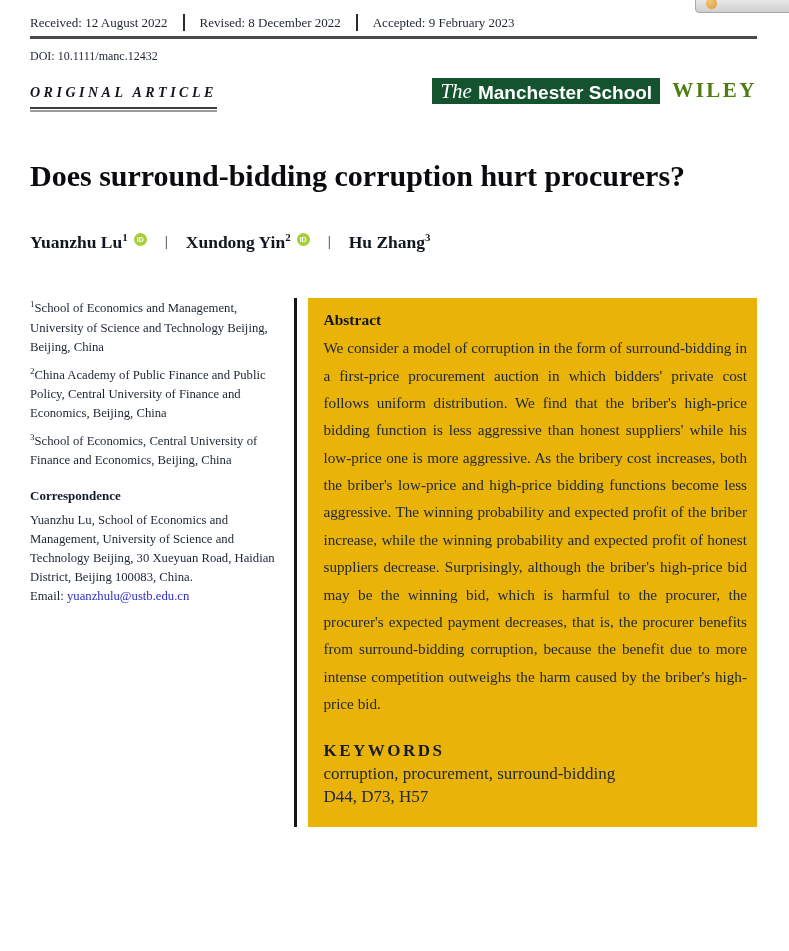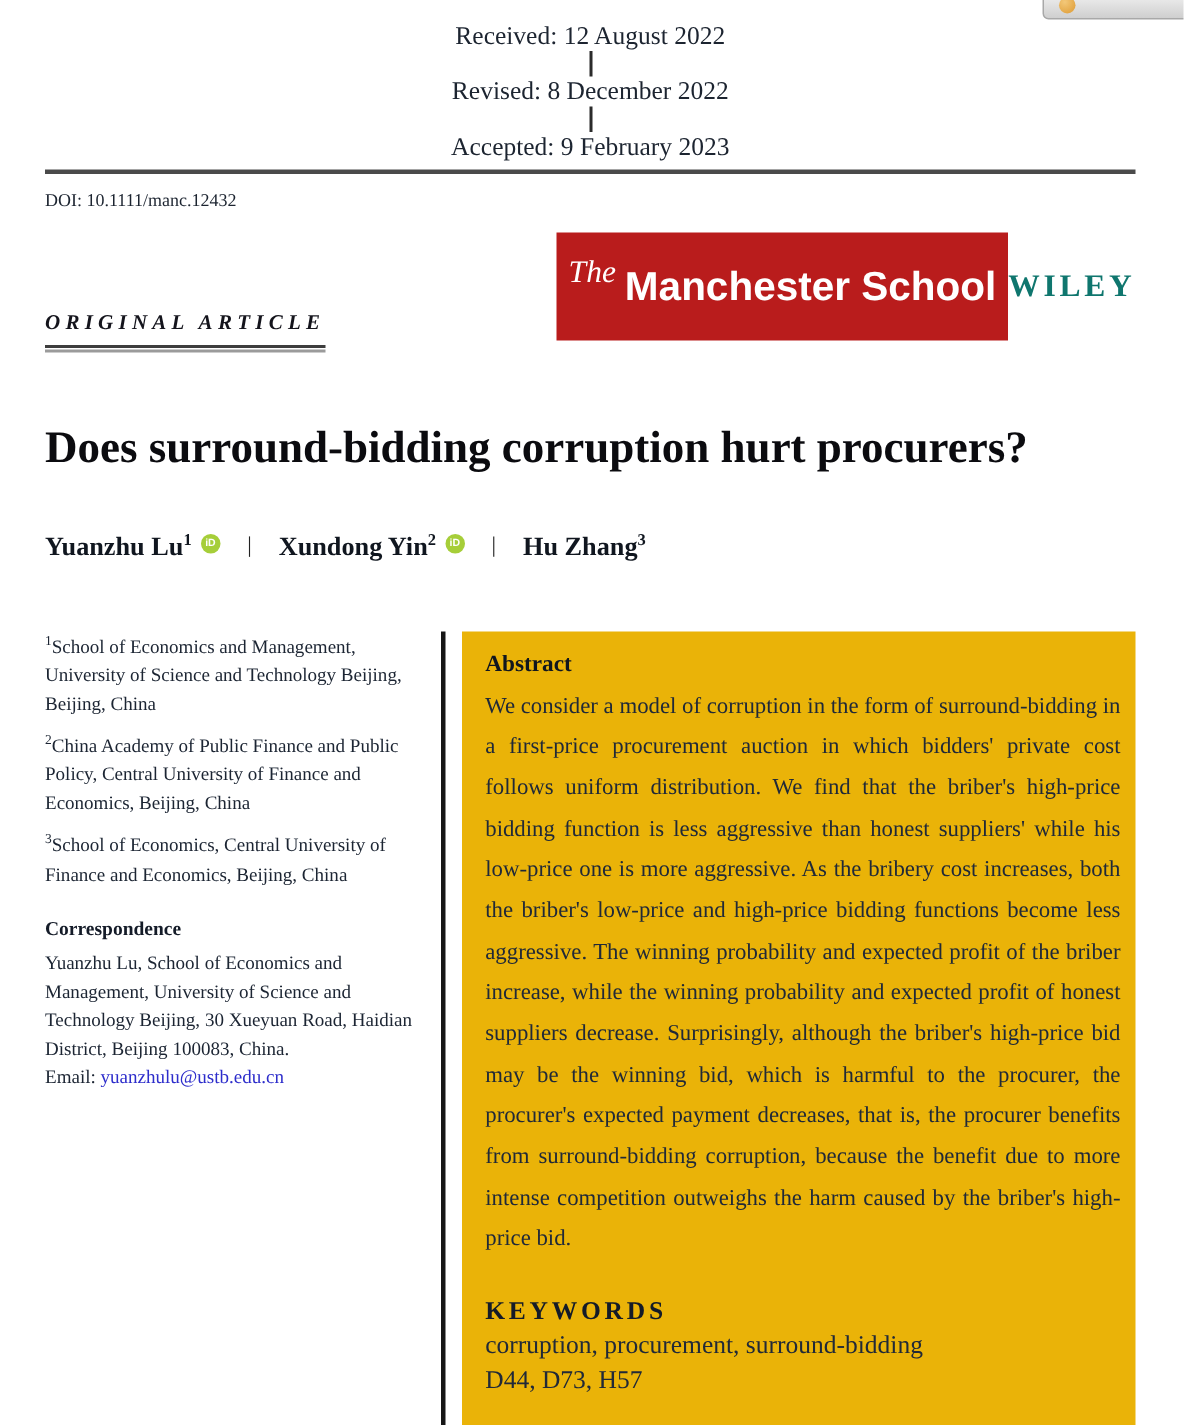--- a/index.html
+++ b/index.html
@@ -6,35 +6,35 @@
   html,body { width:789px; height:951px; }
   body { background:#ffffff; font-family:"Liberation Serif", serif; color:#1f2633;
          position:relative; overflow:hidden; }
   .chrome-fragment { position:absolute; top:-8px; right:-6px; width:100px; height:21px;
          background:linear-gradient(#f6f6f6,#cfcfcf); border:1px solid #a8a8a8;
          border-radius:4px; display:flex; align-items:flex-end; }
   .chrome-circle { width:11px; height:11px; border-radius:50%;
          background:radial-gradient(circle at 35% 30%, #f3c879, #dd9a33);
          margin-left:10px; margin-bottom:3px; }
   .page { padding:14px 32px 0 30px; }
-  .dates-row { display:flex; align-items:center; font-size:17px; color:#1c2430;flex-direction:column; }
+  .dates-row { display:flex; align-items:center; font-size:13px; color:#1c2430; }
   .dates-row .sep { width:2px; height:17px; background:#2b2b2b; margin:0 15px; }
   .thick-rule { height:2.5px; background:#4a4a4a; margin-top:5px; }
   .doi { font-size:12px; margin-top:10px; color:#1c2430; }
   .brand-row { display:flex; justify-content:space-between; align-items:flex-end; margin-top:14px; }
   .article-type-wrap { position:relative; padding-bottom:6px; border-bottom:2px solid #3d3d3d; }
   .article-type-wrap::after { content:""; position:absolute; left:0; right:0; bottom:-5px;
          height:2px; background:#9b9b9b; }
   .article-type { font-size:14px; font-weight:bold; letter-spacing:3.5px; color:#14141c;font-style:italic; }
   .brand-right { display:flex; align-items:center; margin-bottom:5px; }
-  .journal-logo { background:#b91c1c; color:#ffffff; padding:1px 8px 20px 8px;
-         display:inline-flex; align-items:center; }
+  .journal-logo { background:#14532d; color:#ffffff; padding:1px 8px 0 8px;
+         display:inline-flex; align-items:flex-end; }
   .journal-the { font-style:italic; font-size:21px; margin-right:6px; }
-  .journal-name { font-family:"Liberation Sans",sans-serif; font-weight:bold; font-size:27px;margin-top:20px; }
-  .publisher { font-size:21px; font-weight:bold; letter-spacing:2.5px; color:#0f766e; }
+  .journal-name { font-family:"Liberation Sans",sans-serif; font-weight:bold; font-size:19px; }
+  .publisher { font-size:21px; font-weight:bold; letter-spacing:2.5px; color:#4d7c0f; margin-left:12px; }
   .title { font-size:30px; font-weight:bold; color:#0b0b0f; margin-top:50px; }
   .authors { display:flex; align-items:center; margin-top:38px; font-size:17.5px;
          font-weight:bold; color:#10161f; }
   .author sup { font-size:11px; }
   .orcid { display:inline-flex; align-items:center; justify-content:center; width:13px; height:13px;
          border-radius:50%; background:#a6ce39; color:#ffffff;
          font-family:"Liberation Sans",sans-serif; font-size:7px; font-weight:bold;
          margin-left:6px; position:relative; top:-2px; cursor:pointer; }
   .author-sep { font-weight:normal; color:#222222; margin:0 18px; font-size:15px; }
   .columns { display:flex; margin-top:46px; }

